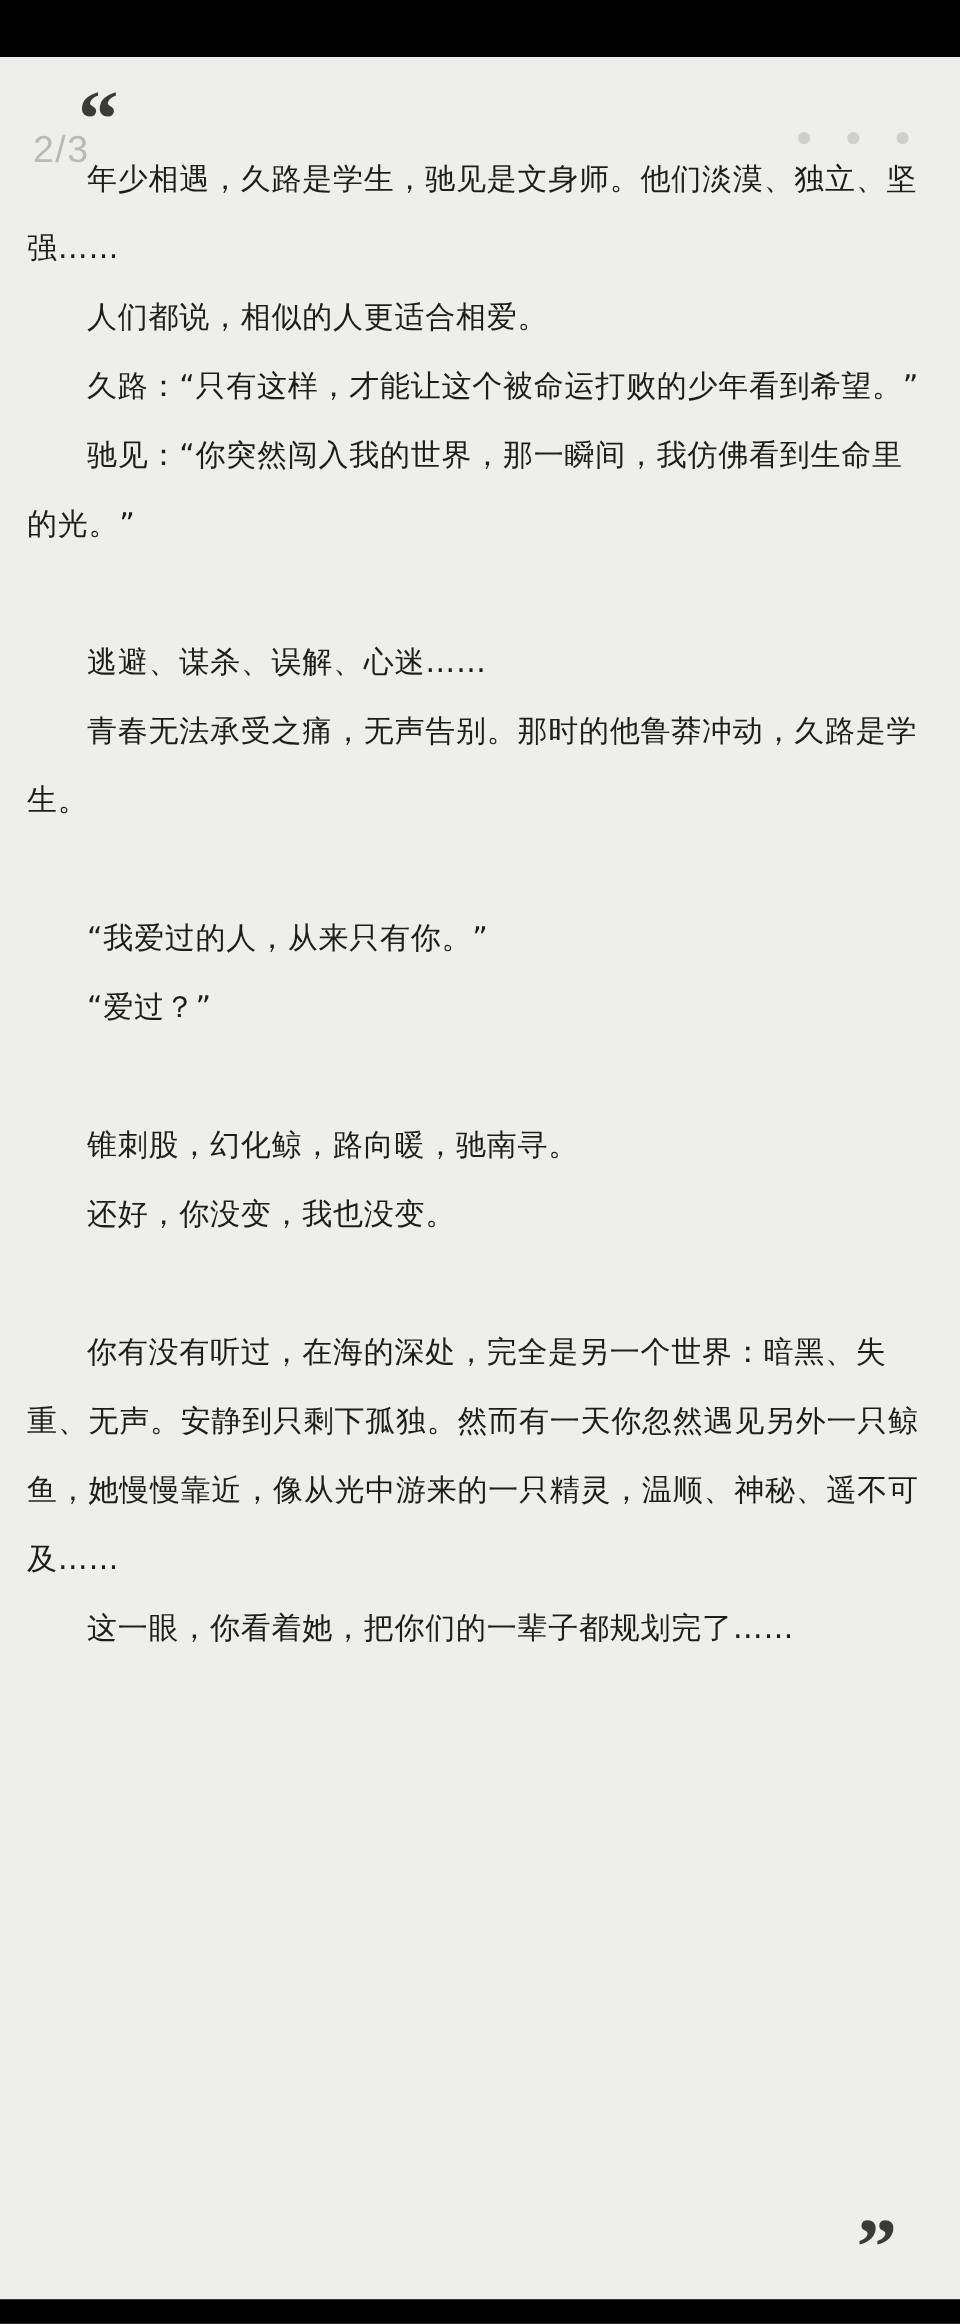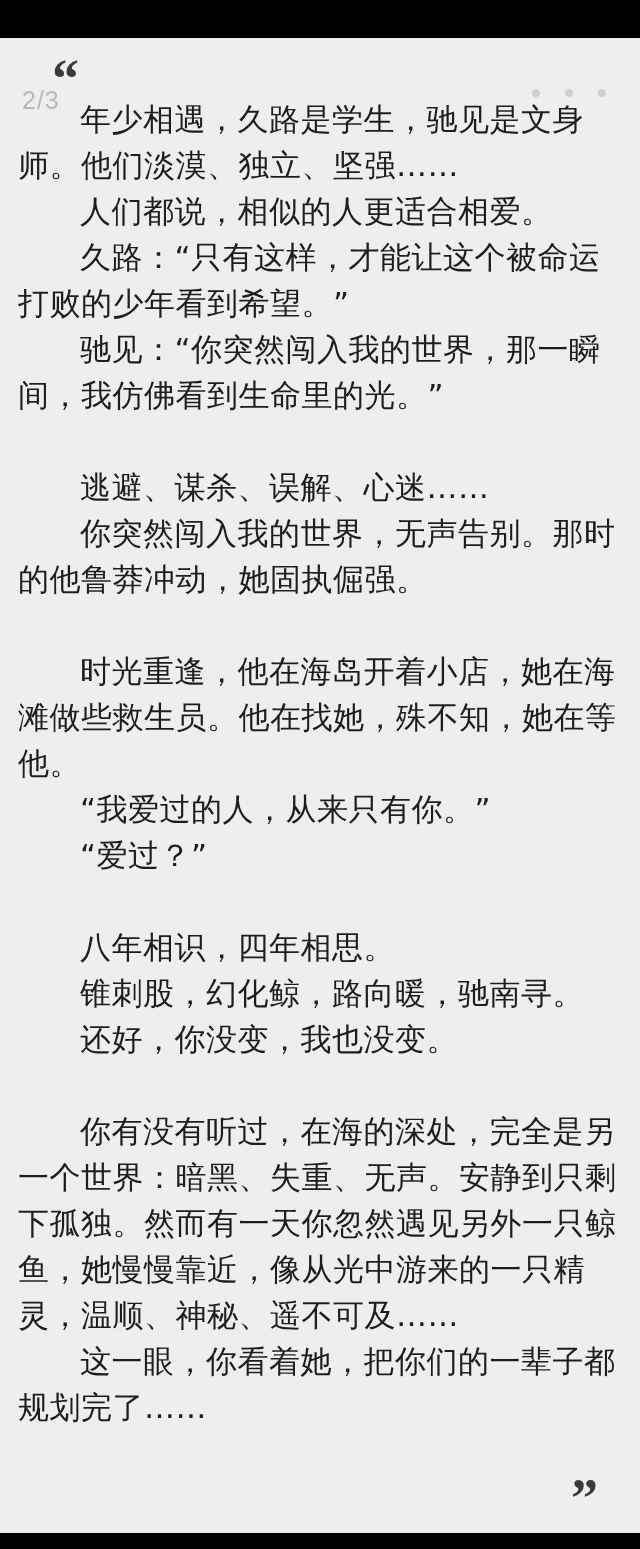--- a/index.html
+++ b/index.html
@@ -78,21 +78,21 @@
     font-weight: bold;
     color: #3a3a38;
     line-height: 1;
   }
   .body-text {
     position: absolute;
     top: 58px;
     left: 18px;
     width: 604px;
     color: #1d1d1b;
-    font-size: 31px;
+    font-size: 20px;
     line-height: 46px;
     letter-spacing: 0.5px;
     font-family: "DejaVu Sans", "Liberation Sans", sans-serif;
   }
   .para {
     margin: 0;
     text-indent: 2em;
     white-space: pre-wrap;
   }
   .para.blank {
@@ -115,27 +115,25 @@
 
     <div class="quote-open">“</div>
 
     <div class="body-text">
       <p class="para">年少相遇，久路是学生，驰见是文身师。他们淡漠、独立、坚强……</p>
       <p class="para">人们都说，相似的人更适合相爱。</p>
       <p class="para">久路：“只有这样，才能让这个被命运打败的少年看到希望。”</p>
       <p class="para">驰见：“你突然闯入我的世界，那一瞬间，我仿佛看到生命里的光。”</p>
       <p class="para blank"></p>
       <p class="para">逃避、谋杀、误解、心迷……</p>
-      <p class="para">你突然闯入我的世界，无声告别。那时的他鲁莽冲动，她固执倔强。</p>
+      <p class="para">青春无法承受之痛，无声告别。那时的他鲁莽冲动，久路是学生。</p>
       <p class="para blank"></p>
-      <p class="para">时光重逢，他在海岛开着小店，她在海滩做些救生员。他在找她，殊不知，她在等他。</p>
       <p class="para">“我爱过的人，从来只有你。”</p>
       <p class="para">“爱过？”</p>
       <p class="para blank"></p>
-      <p class="para">八年相识，四年相思。</p>
       <p class="para">锥刺股，幻化鲸，路向暖，驰南寻。</p>
       <p class="para">还好，你没变，我也没变。</p>
       <p class="para blank"></p>
       <p class="para">你有没有听过，在海的深处，完全是另一个世界：暗黑、失重、无声。安静到只剩下孤独。然而有一天你忽然遇见另外一只鲸鱼，她慢慢靠近，像从光中游来的一只精灵，温顺、神秘、遥不可及……</p>
       <p class="para">这一眼，你看着她，把你们的一辈子都规划完了……</p>
     </div>
 
     <div class="quote-close">”</div>
 
   </div>

